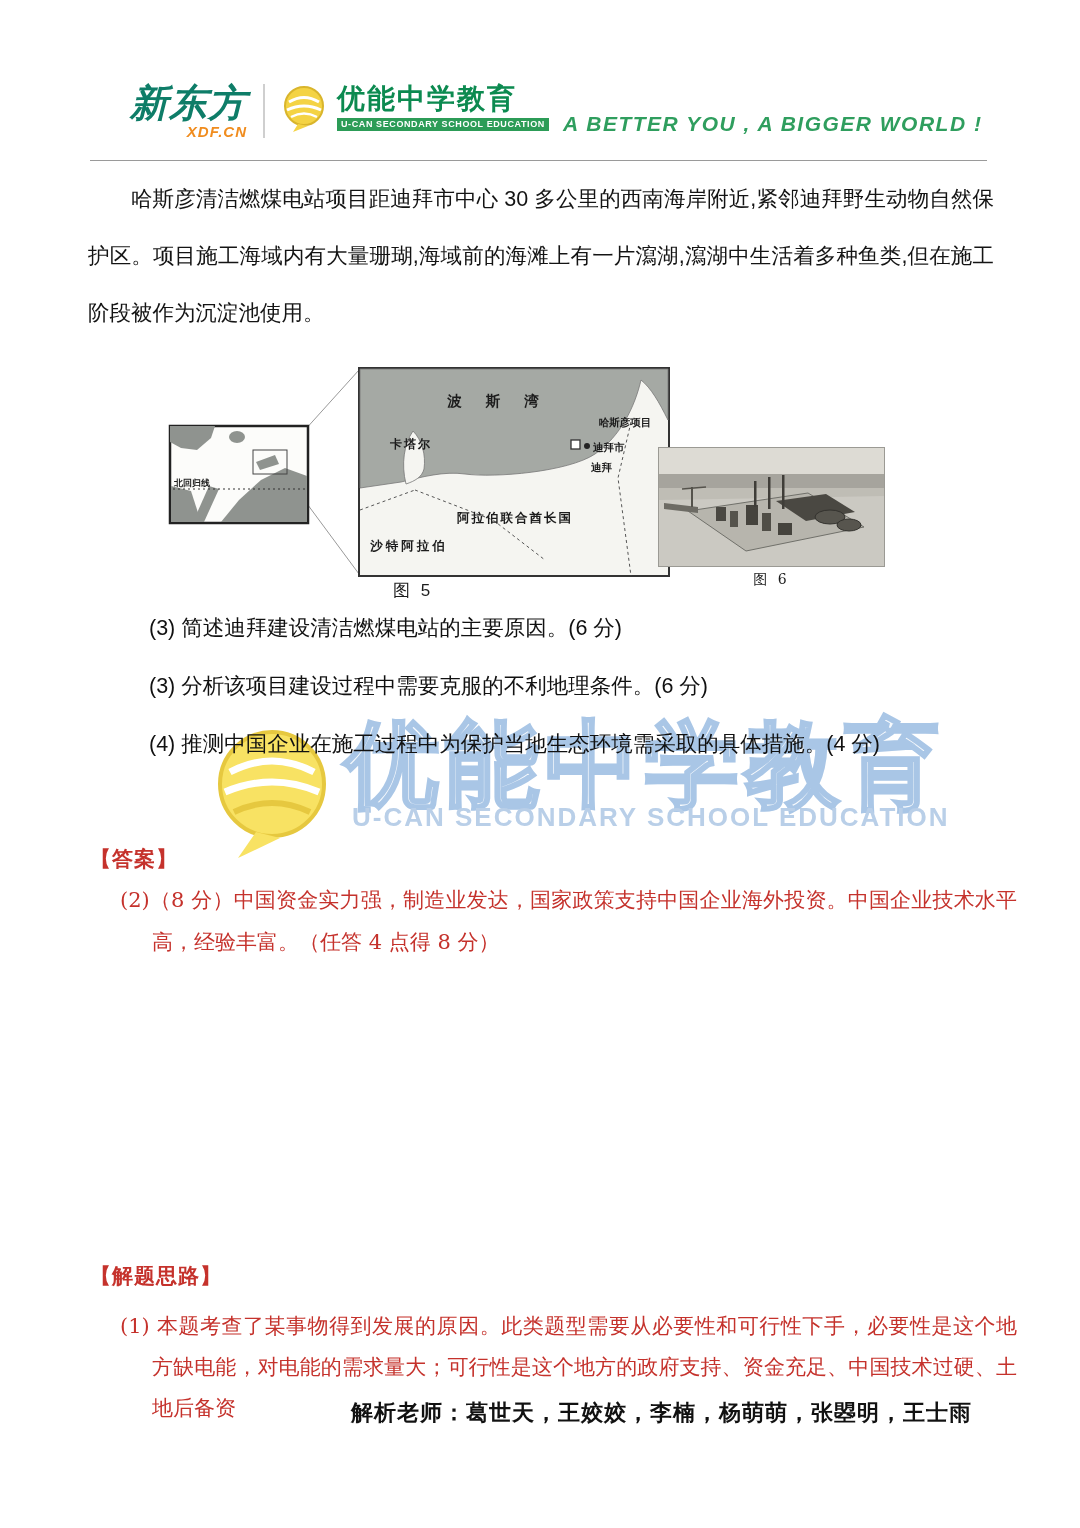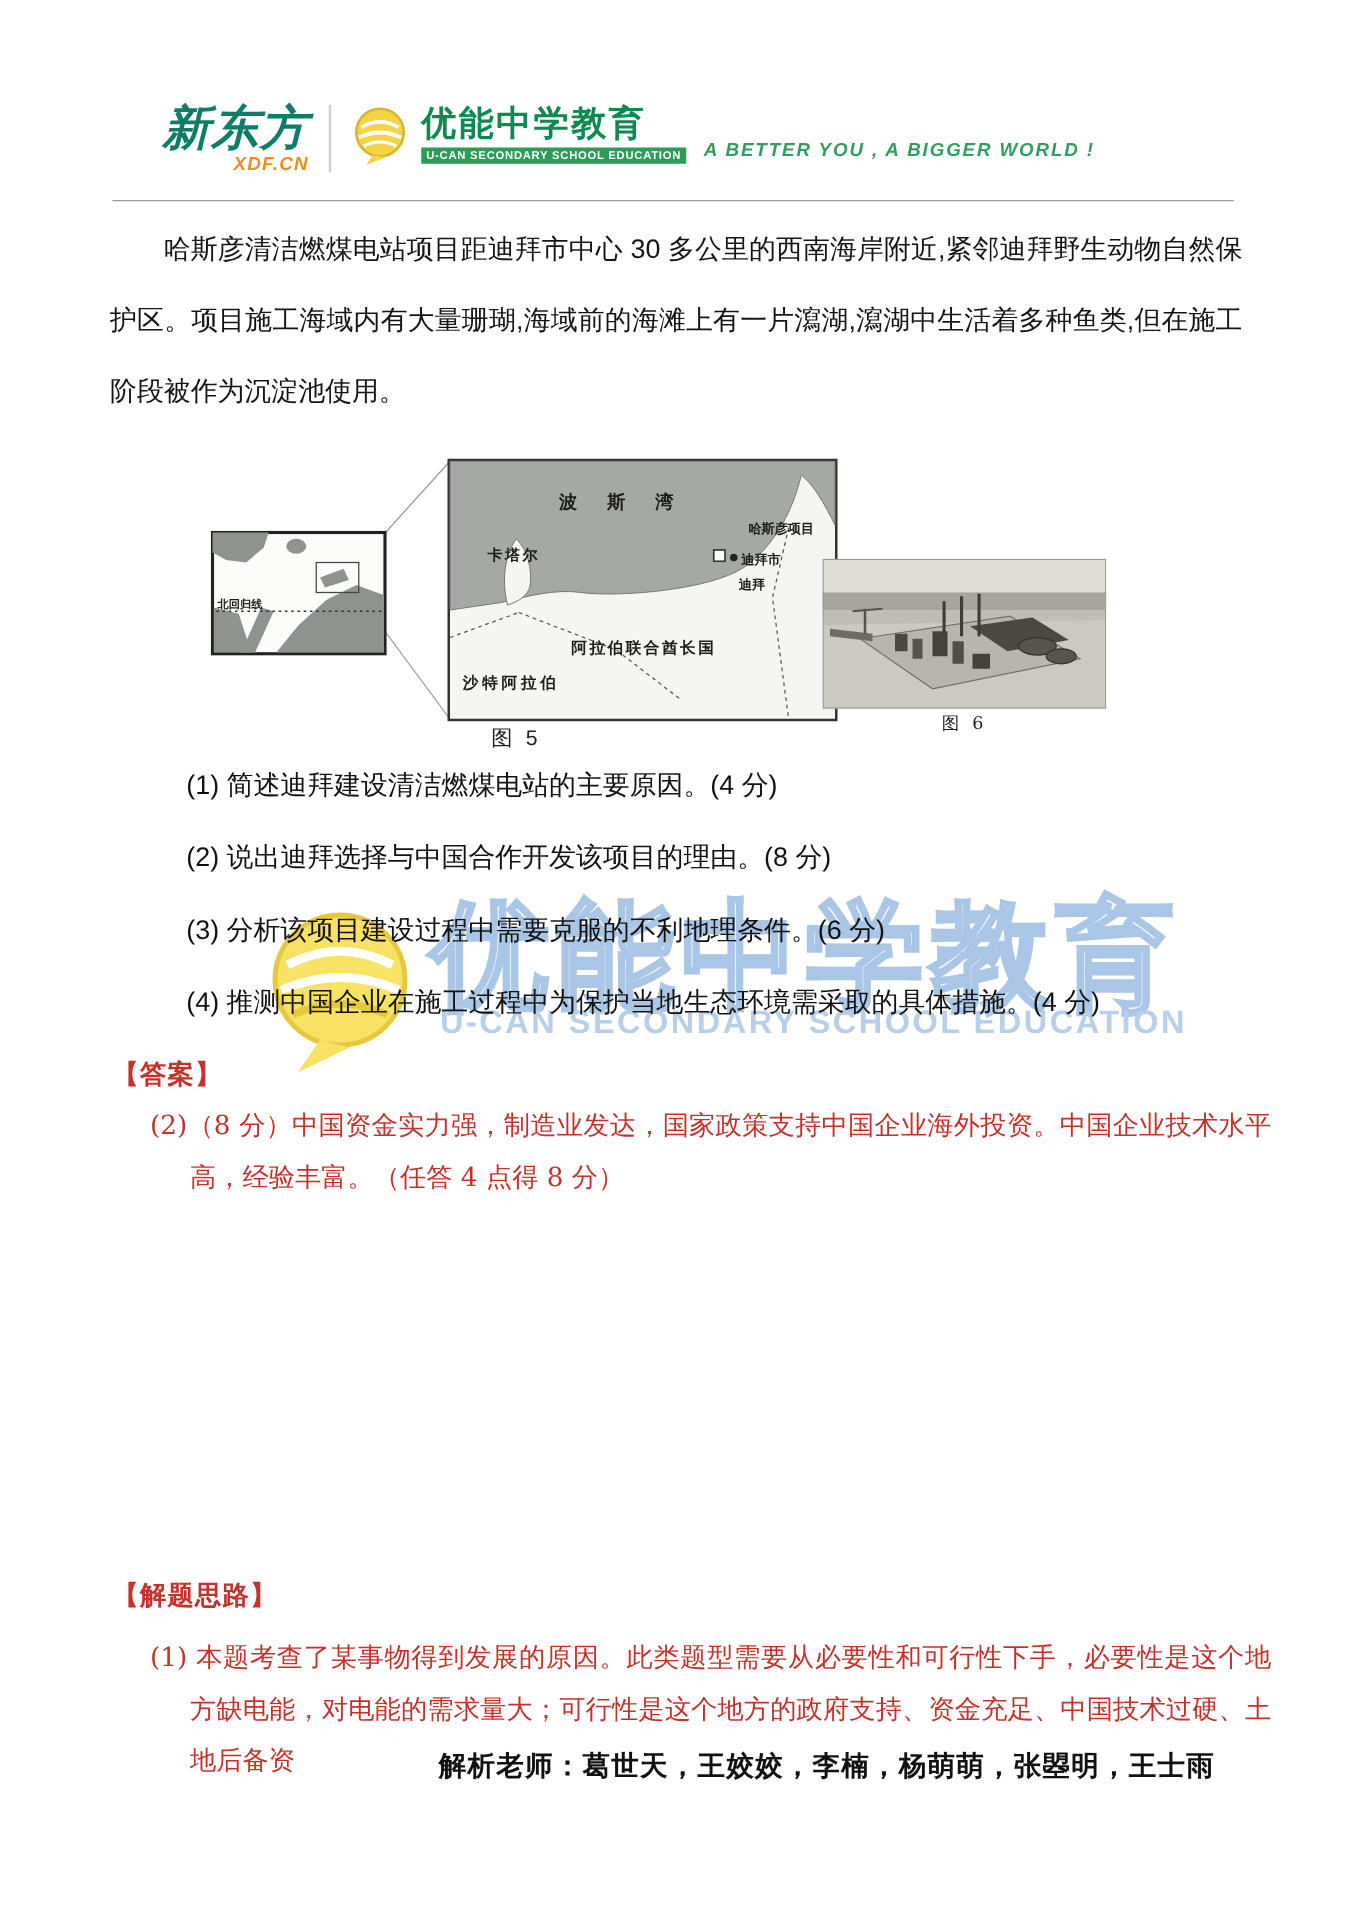--- a/index.html
+++ b/index.html
@@ -11,21 +11,21 @@
   .xdf{display:flex;flex-direction:column;align-items:flex-end;line-height:1;}
   .xdf-cn{font-size:38px;font-weight:800;font-style:italic;color:#0e7d68;letter-spacing:1px;}
   .xdf-domain{font-size:15px;font-weight:800;font-style:italic;color:#f08c1e;margin-top:2px;letter-spacing:1px;}
   .logo-divider{width:2px;height:54px;background:#cfcfcf;margin:0 16px;}
   .ucan{display:flex;align-items:center;gap:10px;}
   .ucan-txt{display:flex;flex-direction:column;line-height:1;}
   .ucan-cn{font-size:28px;font-weight:800;color:#0c8a50;letter-spacing:2px;}
   .ucan-en{margin-top:5px;background:#2c9c57;color:#fff;font-size:9px;font-weight:700;
            padding:2px 4px;letter-spacing:.6px;white-space:nowrap;text-align:center;}
   .slogan{position:absolute;left:563px;top:112px;color:#2f9e5e;font-style:italic;font-weight:700;
-          font-size:15px;letter-spacing:1.5px;z-index:2;white-space:nowrap;text-align:center;}
+          font-size:21px;letter-spacing:1.5px;z-index:2;white-space:nowrap;text-align:center;}
   .rule{position:absolute;left:90px;top:160px;width:897px;height:1px;background:#9a9a9a;}
 
   
   .intro{position:absolute;left:88px;top:171px;width:906px;font-size:21.5px;line-height:57px;
          font-weight:500;text-align:justify;text-indent:2em;color:#141414;z-index:1;}
 
   
   .figures{position:absolute;left:163px;top:358px;width:840px;height:252px;z-index:1;}
   .fig5{position:absolute;left:0;top:0;}
   .fig6{position:absolute;left:495px;top:89px;}
@@ -167,22 +167,21 @@
     <path d="M22,46 Q64,24 106,46" stroke="#ffffff" stroke-width="7" fill="none"></path>
     <path d="M17,66 Q64,46 111,66" stroke="#ffffff" stroke-width="7" fill="none"></path>
     <path d="M26,86 Q64,68 102,86" stroke="#e6c83f" stroke-width="6" fill="none"></path>
     <path d="M48,106 L30,132 L72,112 Z" fill="#f8e263"></path>
   </svg>
   <div class="wm-cn">优能中学教育</div>
   <div class="wm-en">U-CAN SECONDARY SCHOOL EDUCATION</div>
 </div>
 
 <div class="questions">
-  <div class="q">(1) 简述迪拜建设清洁燃煤电站的主要原因。(4 分)</div>
-  <div class="q">(2) 说出迪拜选择与中国合作开发该项目的理由。(8 分)</div>
+  <div class="q">(3) 简述迪拜建设清洁燃煤电站的主要原因。(6 分)</div>
   <div class="q">(3) 分析该项目建设过程中需要克服的不利地理条件。(6 分)</div>
   <div class="q">(4) 推测中国企业在施工过程中为保护当地生态环境需采取的具体措施。(4 分)</div>
 </div>
 
 <div class="answers">
   <div class="red-heading">【答案】</div>
   <div class="ans-list">
     <div class="ans-item">(2)（8 分）中国资金实力强，制造业发达，国家政策支持中国企业海外投资。中国企业技术水平高，经验丰富。（任答 4 点得 8 分）</div>
   </div>
 </div>

